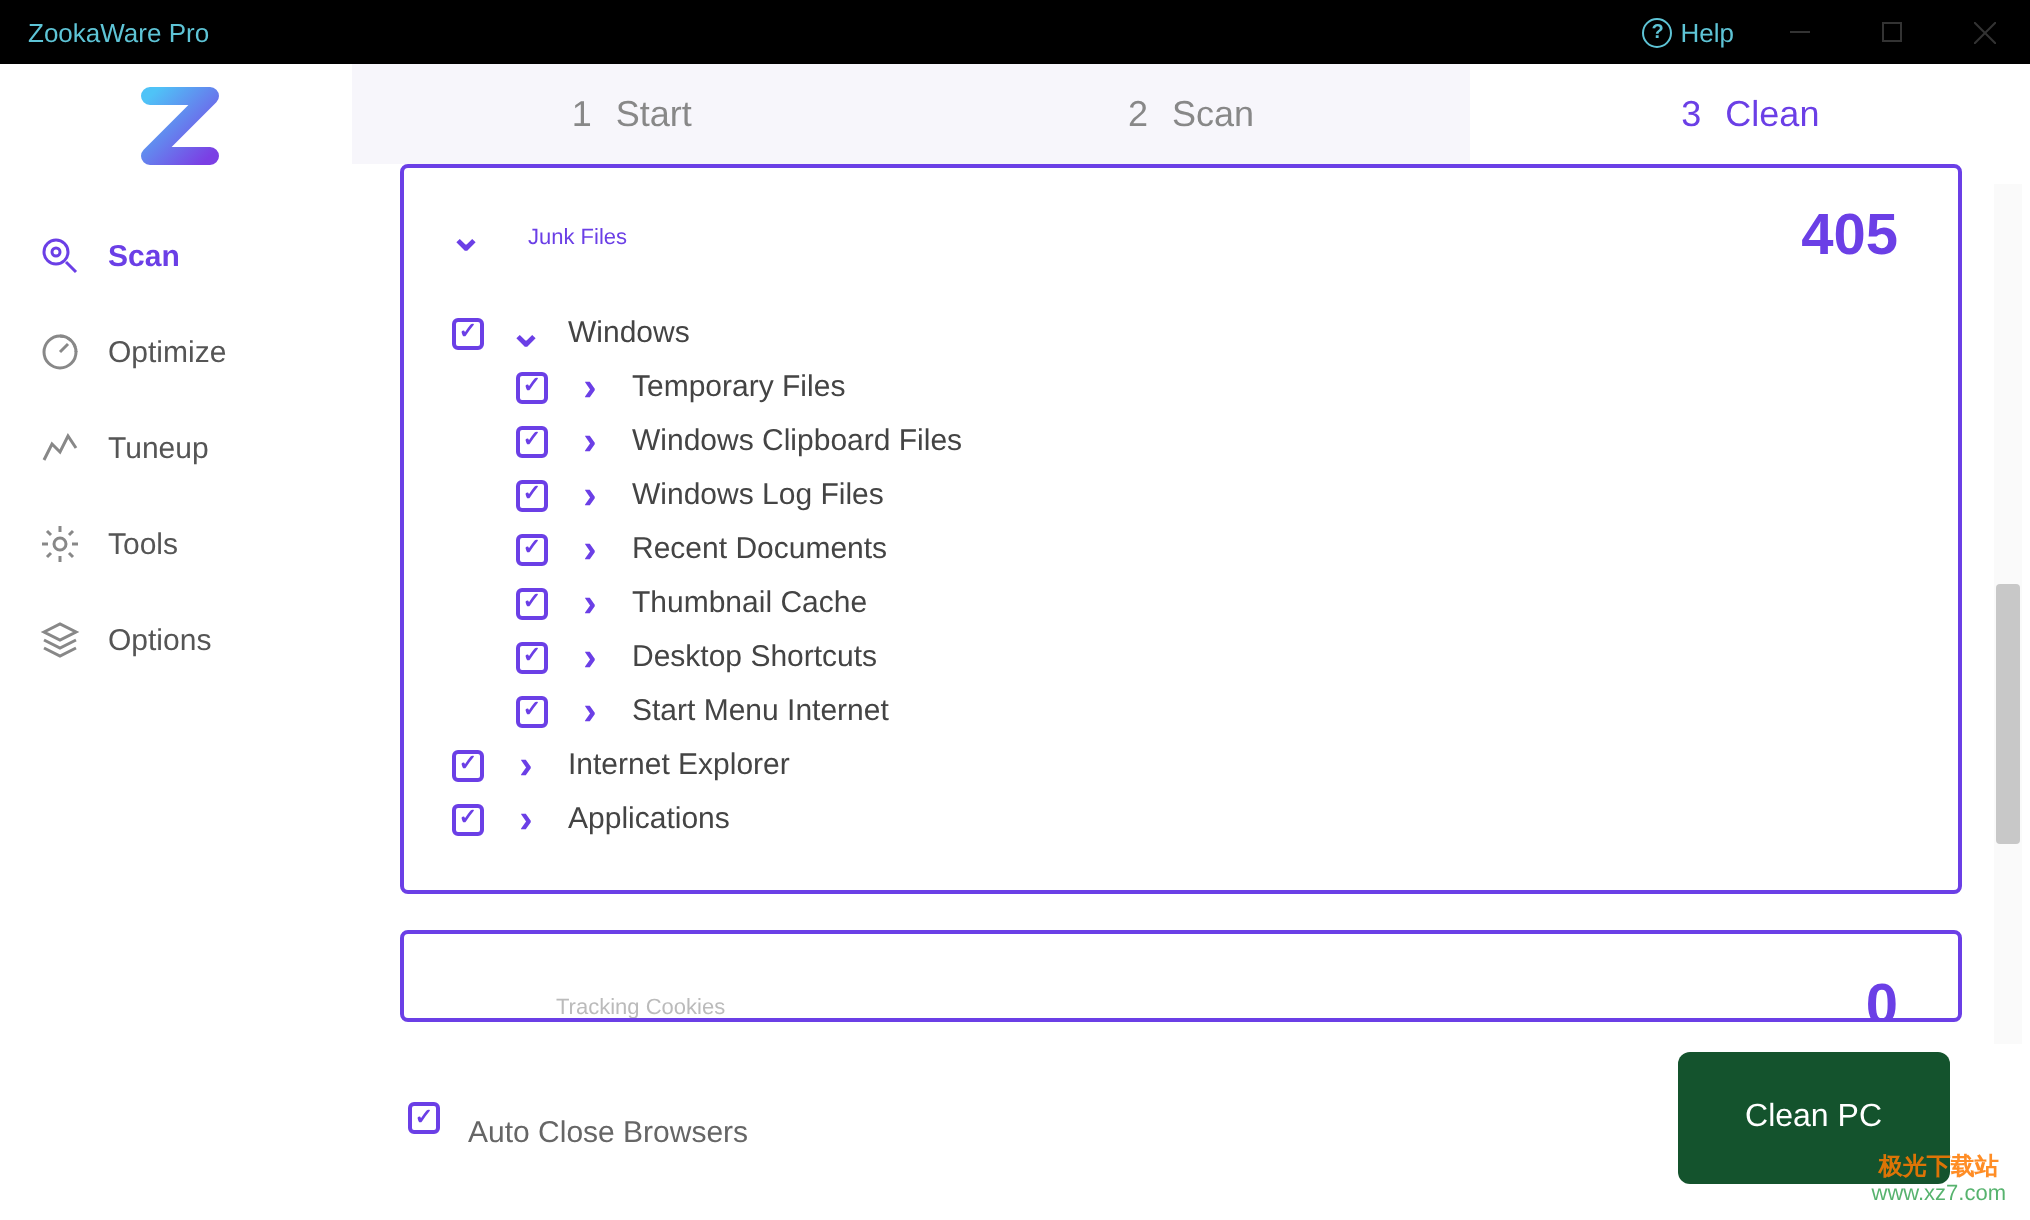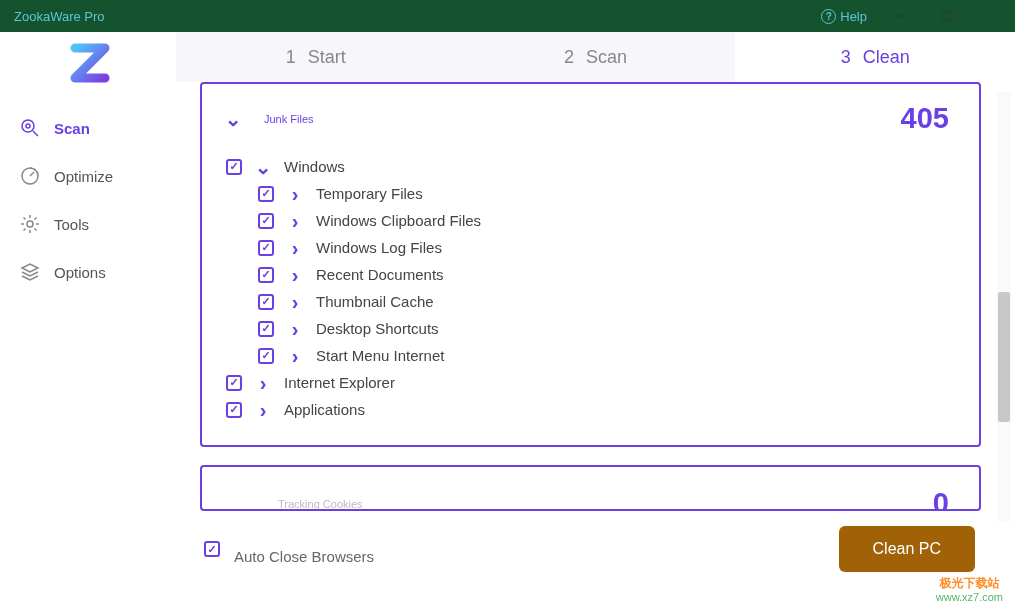--- a/index.html
+++ b/index.html
@@ -1,18 +1,18 @@
 <!DOCTYPE html>
 <html><head>
 <meta charset="utf-8">
 <style>
 * { box-sizing: border-box; margin: 0; padding: 0; }
 body { font-family: "Segoe UI", Arial, sans-serif; width: 1015px; height: 610px; overflow: hidden; background: #fff; color: #555; }
 
-.titlebar { height: 32px; display: flex; align-items: center; padding: 0 0 0 14px; background: #14532d; }
+.titlebar { height: 32px; display: flex; align-items: center; padding: 0 0 0 14px; background: #000000; }
 .titlebar .app-title { color: #5EC4D6; font-size: 13px; font-weight: 500; }
 .titlebar .spacer { flex: 1; }
 .help-link { display: flex; align-items: center; gap: 4px; color: #5EC4D6; font-size: 13px; padding: 0 10px; cursor: pointer; }
 .help-link .q { width: 15px; height: 15px; border: 1.5px solid #5EC4D6; border-radius: 50%; display: flex; align-items: center; justify-content: center; font-size: 10px; font-weight: bold; }
 .winbtn { width: 46px; height: 32px; display: flex; align-items: center; justify-content: center; cursor: pointer; font-family: "Segoe UI", sans-serif; }
 .winbtn svg { stroke: #333; stroke-width: 1; fill: none; }
 
 .app-body { display: flex; height: 578px; }
 
 .sidebar { width: 180px; background: #fff; padding-top: 8px; }
@@ -51,21 +51,21 @@
 
 .row .label { font-size: 15px; color: #444; }
 
 .card.peek { height: 40px; overflow: hidden; padding-top: 20px; }
 .card.peek .card-header .title { color: #999; }
 .card.peek .count { color: #6B3FE6; }
 
 .footer-row { display: flex; align-items: center; width: 100%; padding: 14px 10px 14px 4px; }
 .footer-row .cbox { margin-right: 14px; }
 .footer-row .label { color: #666; font-size: 15px; margin-top: 15px; }
-.clean-btn { margin-left: auto; background: #a16207; color: #fff; border: none; border-radius: 6px; padding: 14px 34px; font-size: 16px; cursor: pointer; }
+.clean-btn { margin-left: auto; background: #14532d; color: #fff; border: none; border-radius: 6px; padding: 24px 34px; font-size: 16px; cursor: pointer; }
 
 .fake-scrollbar { position: absolute; right: 4px; top: 10px; width: 14px; height: 430px; background: #fafafa; }
 .fake-thumb { position: absolute; right: 1px; width: 12px; background: #C8C8C8; border-radius: 2px; top: 200px; height: 130px; }
 
 .watermark { position: absolute; right: 12px; bottom: 6px; font-size: 11px; color: #6B3FE6; opacity: 0.85; text-align: center; line-height: 1.2; }
 .watermark .cn { color: #FF7A00; font-weight: bold; font-size: 12px; }
 .watermark .url { color: #3AA655; font-size: 11px; }
 </style>
 </head>
 <body>
@@ -124,20 +124,28 @@
             <circle cx="10" cy="10" r="8"></circle>
             <path d="M10 2 A8 8 0 0 1 18 10" stroke-dasharray="2,2"></path>
             <line x1="10" y1="10" x2="14" y2="6"></line>
           </svg>
         </span>
       <span>Optimize</span>
     </div>
     <div class="sidebar-item">
       <span class="sidebar-icon">
           <svg width="20" height="20" viewBox="0 0 20 20">
+            <polyline points="2,16 6,8 10,12 14,4 18,10"></polyline>
+          </svg>
+        </span>
+      <span>Tuneup</span>
+    </div>
+    <div class="sidebar-item">
+      <span class="sidebar-icon">
+          <svg width="20" height="20" viewBox="0 0 20 20">
             <circle cx="10" cy="10" r="3"></circle>
             <path d="M10 1v3M10 16v3M1 10h3M16 10h3M3.5 3.5l2 2M14.5 14.5l2 2M16.5 3.5l-2 2M5.5 14.5l-2 2"></path>
           </svg>
         </span>
       <span>Tools</span>
     </div>
     <div class="sidebar-item">
       <span class="sidebar-icon">
           <svg width="20" height="20" viewBox="0 0 20 20">
             <polygon points="2,6 10,2 18,6 10,10"></polygon>

